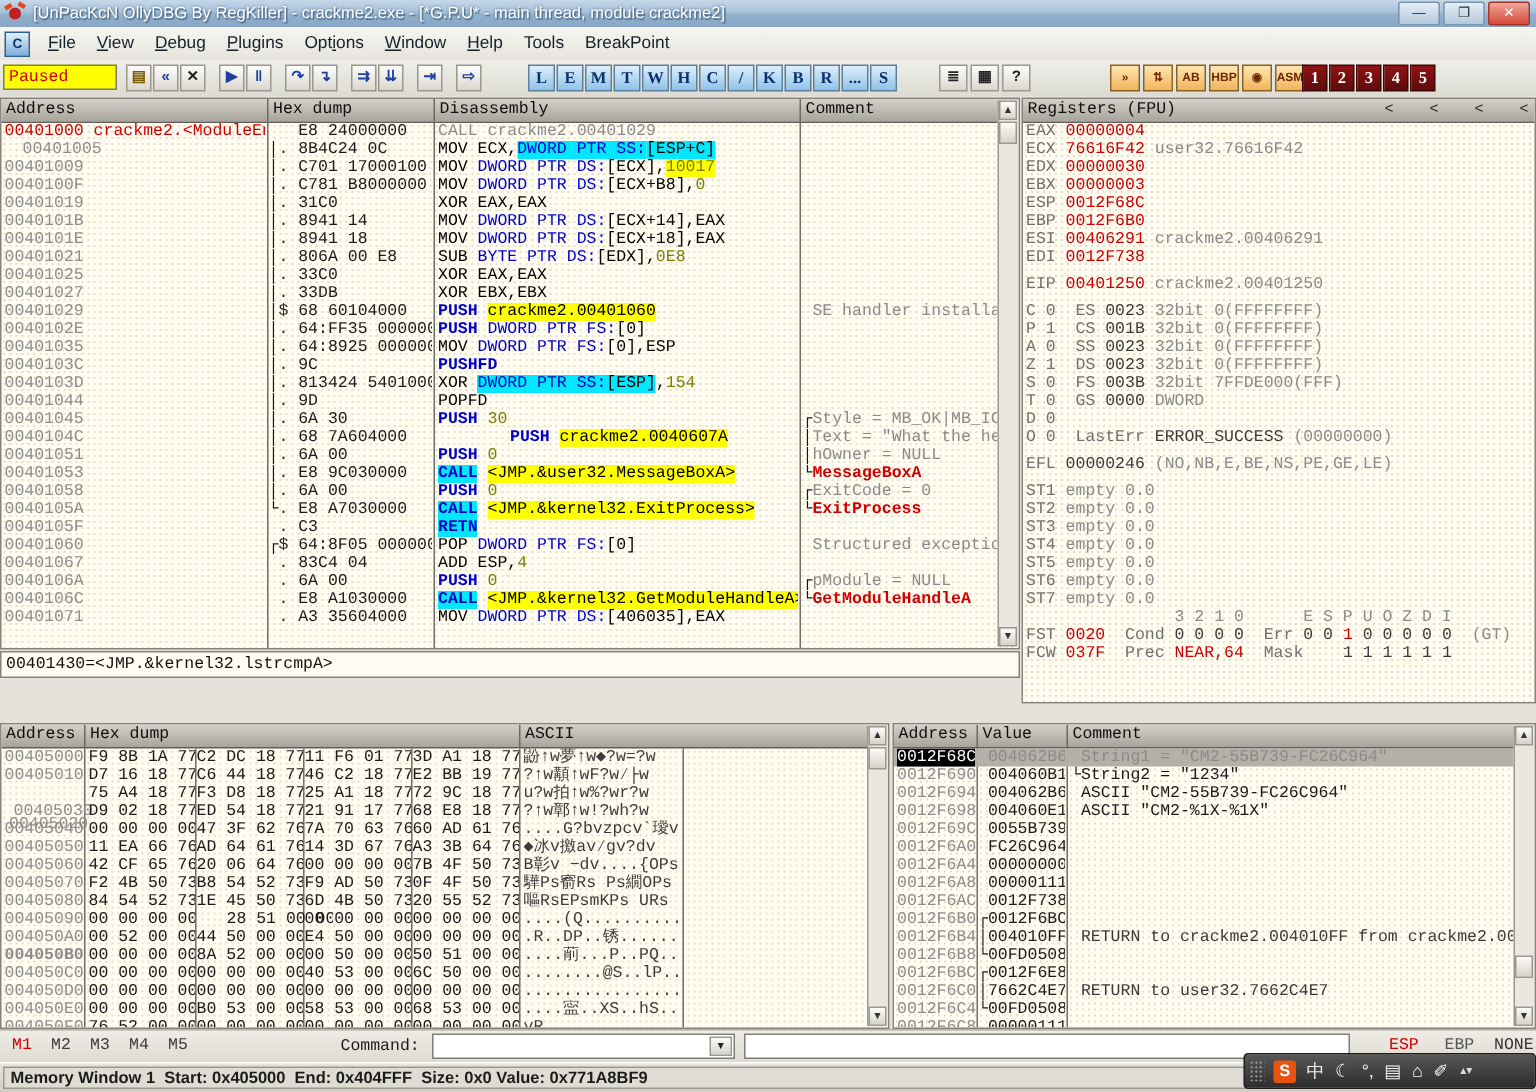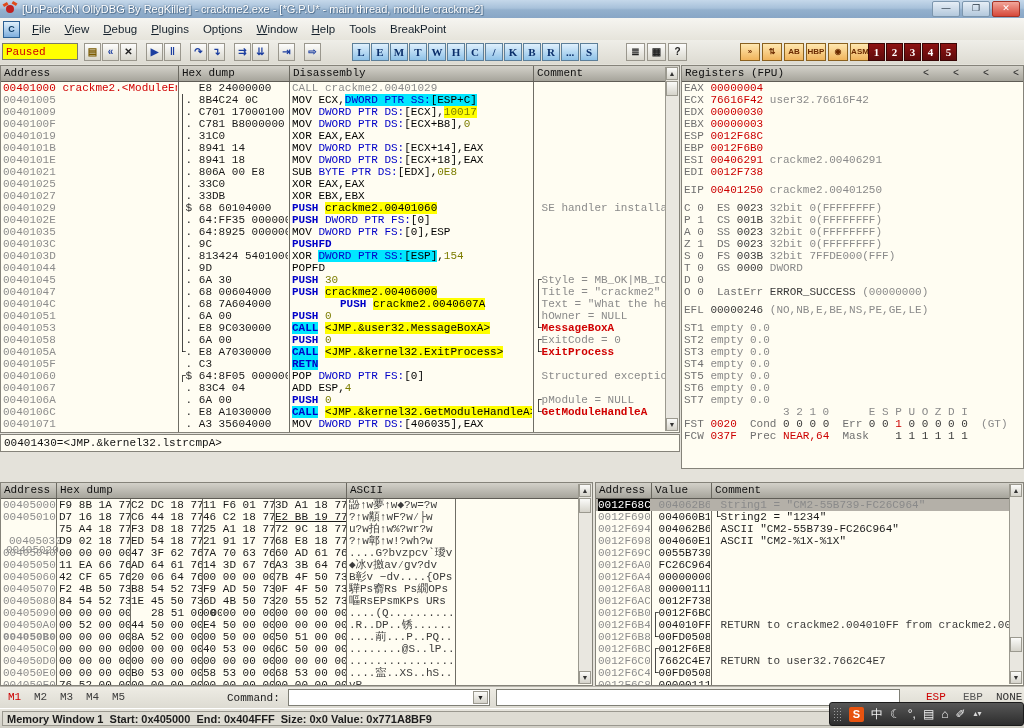--- a/index.html
+++ b/index.html
@@ -241,21 +241,21 @@
         <div class="vline" style="left:288px;"></div>
         <div class="vline" style="left:532px;"></div>
         <div class="rows" id="disasm-rows" style="right:14px;">
             <div class="row">
               <span class="cell" style="left:2px;width:174px;"><span class="addrsel">00401000</span><span class="lbl"> crackme2.&lt;ModuleEntryPoint&gt;</span></span>
               <span class="cell" style="left:178px;width:109px;"><span class="jl"> </span><span class="mk">  </span><span class="hx">E8 24000000</span></span>
               <span class="cell" style="left:291px;width:240px;"><span class="dim">CALL </span><span class="dim">crackme2.00401029</span></span>
               <span class="cell" style="left:534px;width:130px;"><span class="cbr"> </span><span class="cm"></span></span>
             </div>
             <div class="row">
-              <span class="cell" style="left:2px;width:174px;"><span class="addr">00401005</span></span>
+              <span class="cell" style="left:14px;width:174px;"><span class="addr">00401005</span></span>
               <span class="cell" style="left:178px;width:109px;"><span class="jl">│</span><span class="mk">. </span><span class="hx">8B4C24 0C</span></span>
               <span class="cell" style="left:291px;width:240px;"><span class="k">MOV ECX,</span><span class="mem hlc">DWORD PTR SS:</span><span class="k hlc">[ESP+C]</span></span>
               <span class="cell" style="left:534px;width:130px;"><span class="cbr"> </span><span class="cm"></span></span>
             </div>
             <div class="row">
               <span class="cell" style="left:2px;width:174px;"><span class="addr">00401009</span></span>
               <span class="cell" style="left:178px;width:109px;"><span class="jl">│</span><span class="mk">. </span><span class="hx">C701 17000100</span></span>
               <span class="cell" style="left:291px;width:240px;"><span class="k">MOV </span><span class="mem">DWORD PTR DS:</span><span class="k">[ECX],</span><span class="num hly">10017</span></span>
               <span class="cell" style="left:534px;width:130px;"><span class="cbr"> </span><span class="cm"></span></span>
             </div>
@@ -335,26 +335,20 @@
               <span class="cell" style="left:2px;width:174px;"><span class="addr">00401044</span></span>
               <span class="cell" style="left:178px;width:109px;"><span class="jl">│</span><span class="mk">. </span><span class="hx">9D</span></span>
               <span class="cell" style="left:291px;width:240px;"><span class="k">POPFD</span></span>
               <span class="cell" style="left:534px;width:130px;"><span class="cbr"> </span><span class="cm"></span></span>
             </div>
             <div class="row">
               <span class="cell" style="left:2px;width:174px;"><span class="addr">00401045</span></span>
               <span class="cell" style="left:178px;width:109px;"><span class="jl">│</span><span class="mk">. </span><span class="hx">6A 30</span></span>
               <span class="cell" style="left:291px;width:240px;"><span class="op">PUSH </span><span class="num">30</span></span>
               <span class="cell" style="left:534px;width:130px;"><span class="cbr">┌</span><span class="cm">Style = MB_OK|MB_ICONASTERISK</span></span>
-            </div>
-            <div class="row">
-              <span class="cell" style="left:2px;width:174px;"><span class="addr">00401047</span></span>
-              <span class="cell" style="left:178px;width:109px;"><span class="jl">│</span><span class="mk">. </span><span class="hx">68 00604000</span></span>
-              <span class="cell" style="left:291px;width:240px;"><span class="op">PUSH </span><span class="k hly">crackme2.00406000</span></span>
-              <span class="cell" style="left:534px;width:130px;"><span class="cbr">│</span><span class="cm">Title = "crackme2"</span></span>
             </div>
             <div class="row">
               <span class="cell" style="left:2px;width:174px;"><span class="addr">0040104C</span></span>
               <span class="cell" style="left:178px;width:109px;"><span class="jl">│</span><span class="mk">. </span><span class="hx">68 7A604000</span></span>
               <span class="cell" style="left:291px;width:240px;padding-left:48px;"><span class="op">PUSH </span><span class="k hly">crackme2.0040607A</span></span>
               <span class="cell" style="left:534px;width:130px;"><span class="cbr">│</span><span class="cm">Text = "What the hell?"</span></span>
             </div>
             <div class="row">
               <span class="cell" style="left:2px;width:174px;"><span class="addr">00401051</span></span>
               <span class="cell" style="left:178px;width:109px;"><span class="jl">│</span><span class="mk">. </span><span class="hx">6A 00</span></span>
@@ -487,21 +481,21 @@
               <span class="cell dv" style="left:130px;width:71px;">C2 DC 18 77</span>
               <span class="cell dv" style="left:202px;width:71px;">11 F6 01 77</span>
               <span class="cell dv" style="left:274px;width:71px;">3D A1 18 77</span>
               <span class="cell dasc" style="left:348px;width:106px;">鼢↑w夢↑w◆?w=?w</span>
             </div>
             <div class="row">
               <span class="cell addr" style="left:2px;width:53px;">00405010</span>
               <span class="cell dv" style="left:58px;width:71px;">D7 16 18 77</span>
               <span class="cell dv" style="left:130px;width:71px;">C6 44 18 77</span>
               <span class="cell dv" style="left:202px;width:71px;">46 C2 18 77</span>
-              <span class="cell dv" style="left:274px;width:71px;text-decoration:underline;">E2 BB 19 77</span>
+              <span class="cell dv" style="left:274px;width:71px;">E2 BB 19 77</span>
               <span class="cell dasc" style="left:348px;width:106px;">?↑w顜↑wF?w⁄├w</span>
             </div>
             <div class="row">
               <span class="cell addr" style="left:5px;width:53px;margin-top:21px;">00405020</span>
               <span class="cell dv" style="left:58px;width:71px;">75 A4 18 77</span>
               <span class="cell dv" style="left:130px;width:71px;">F3 D8 18 77</span>
               <span class="cell dv" style="left:202px;width:71px;">25 A1 18 77</span>
               <span class="cell dv" style="left:274px;width:71px;">72 9C 18 77</span>
               <span class="cell dasc" style="left:348px;width:106px;">u?w拍↑w%?wr?w</span>
             </div>

